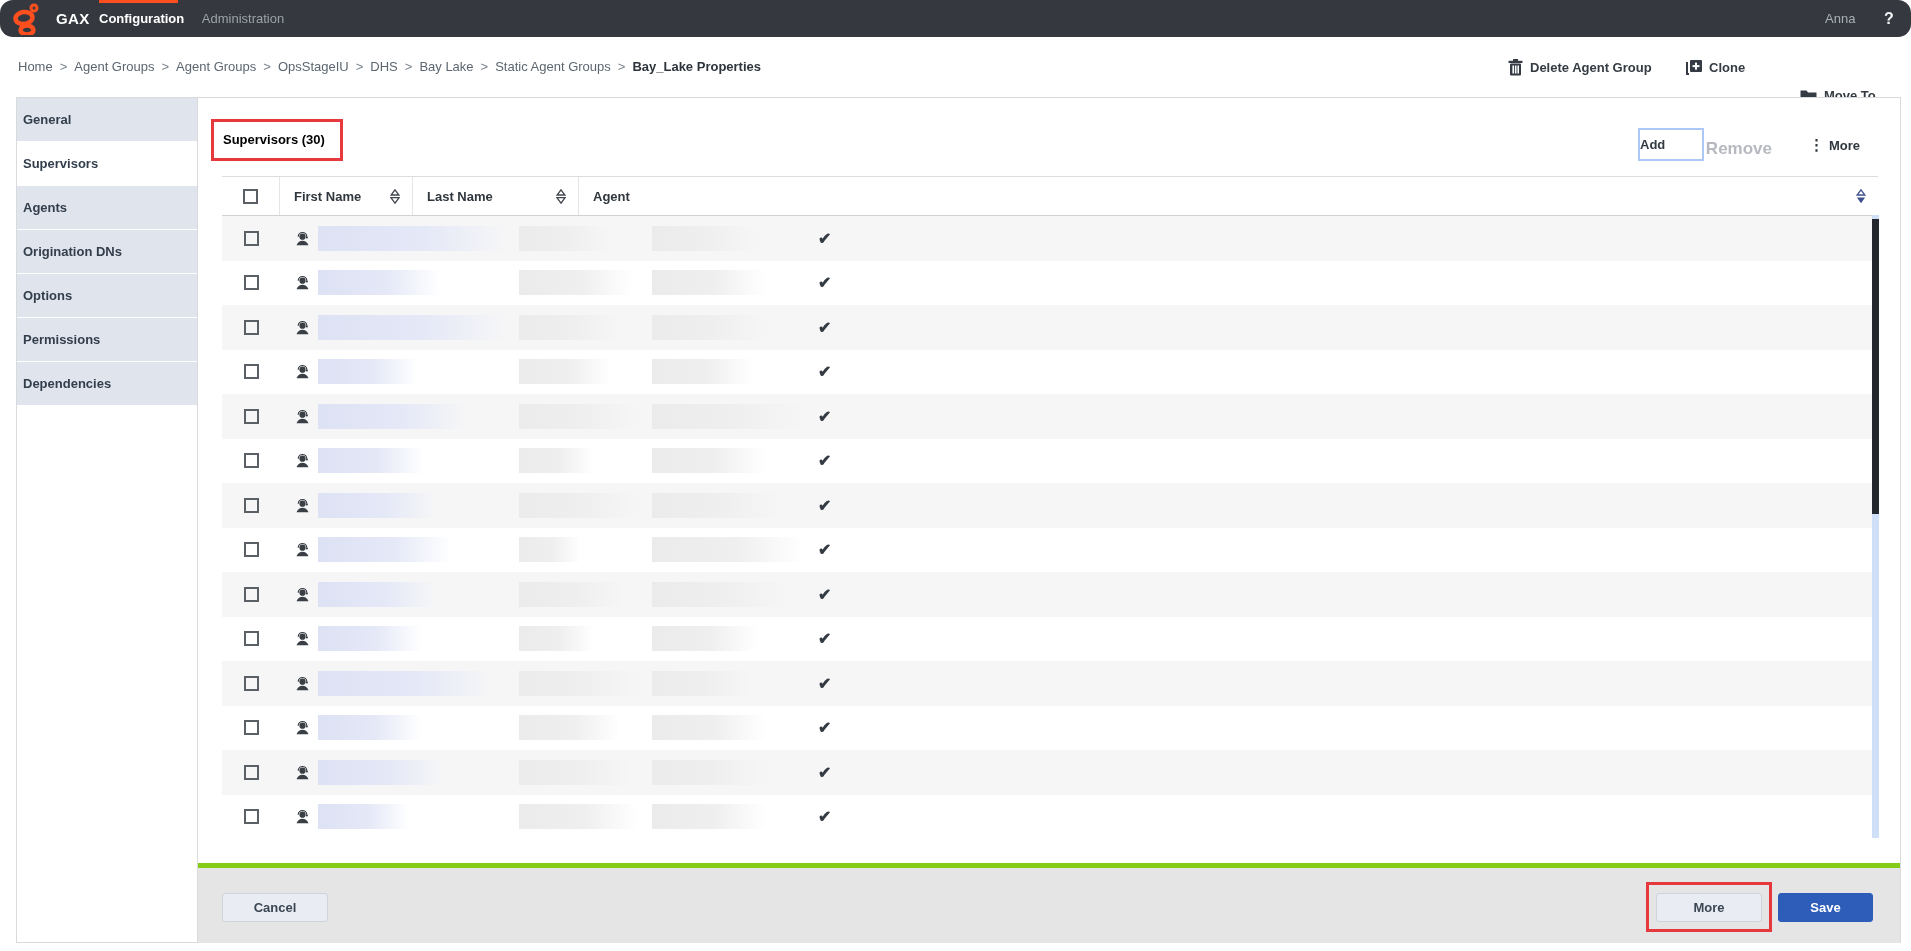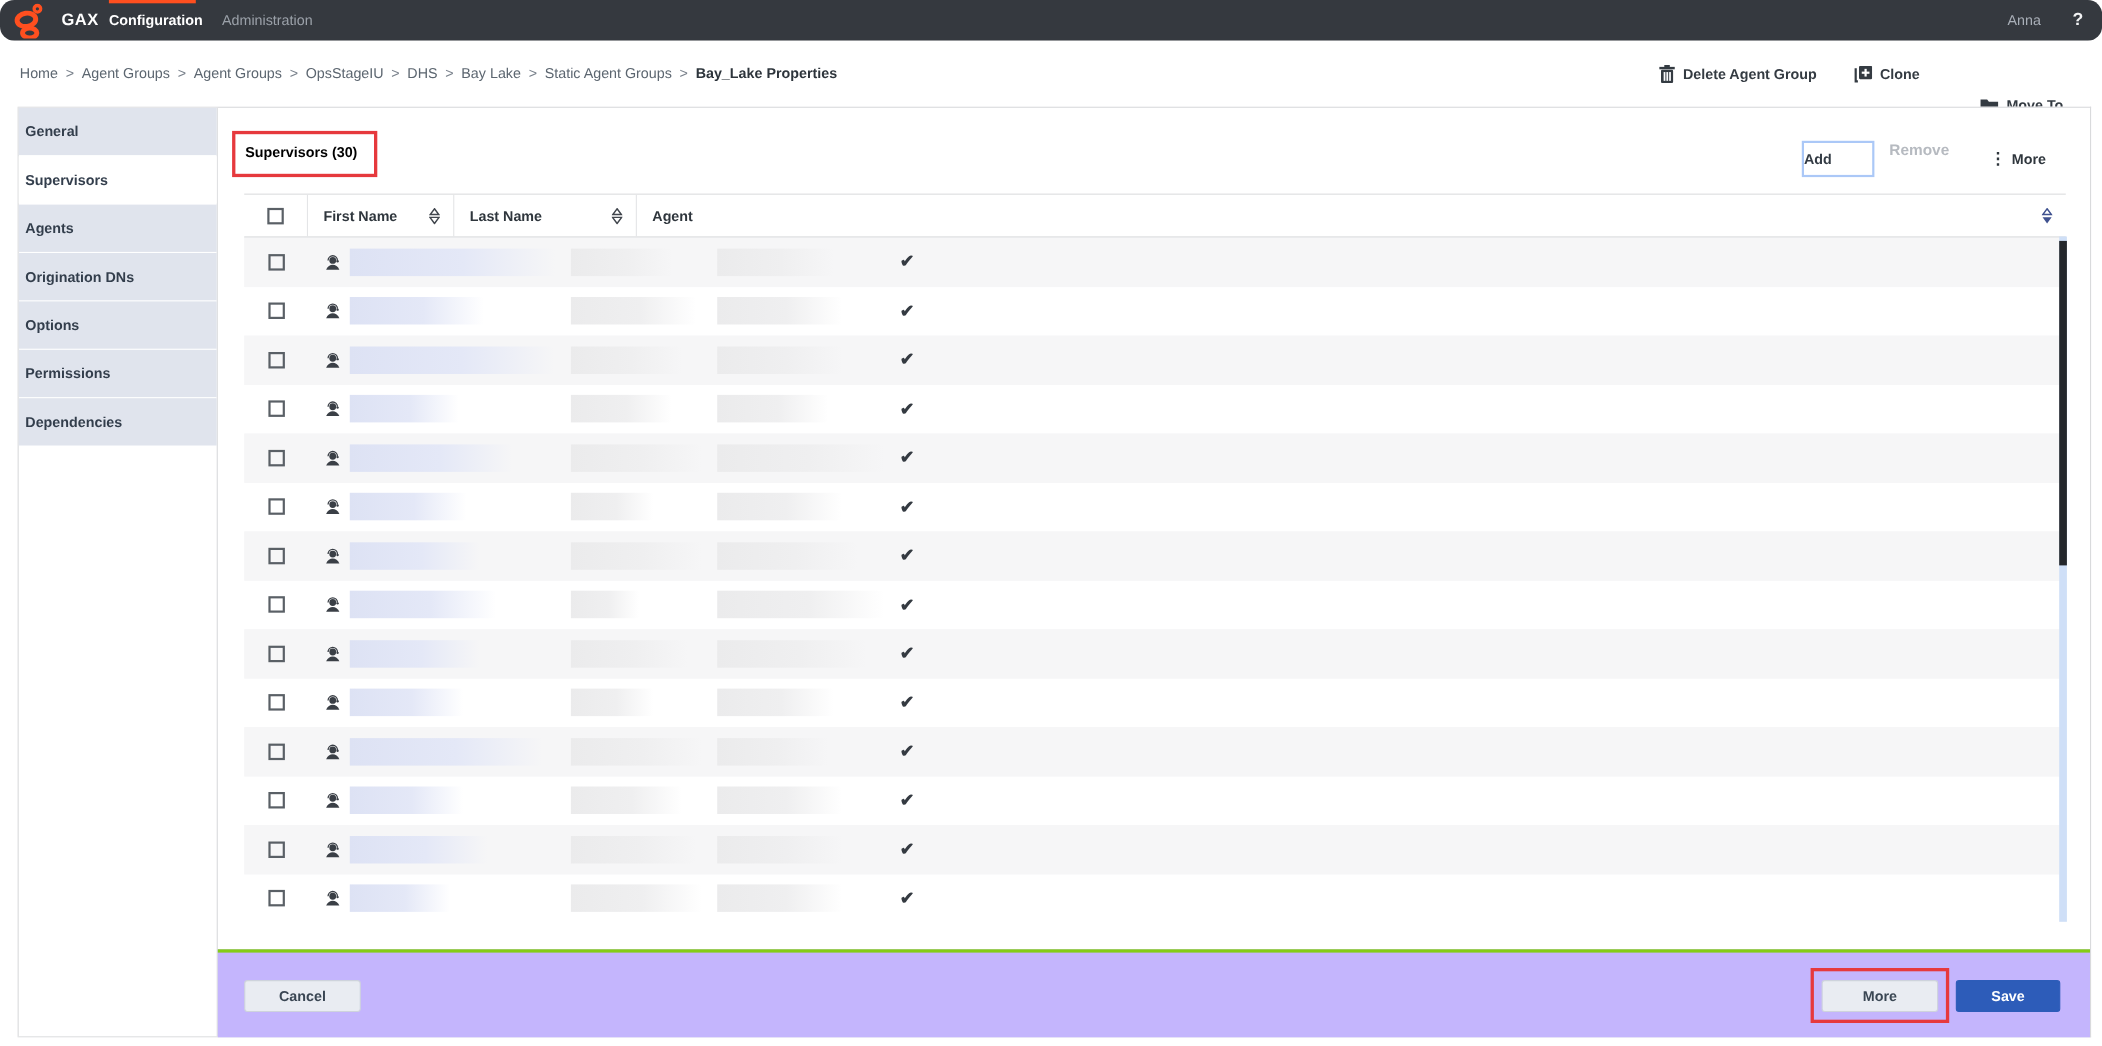--- a/index.html
+++ b/index.html
@@ -35,21 +35,21 @@
   .side-item { height:43px; margin-bottom:1px; background:#e0e4ed; display:flex; align-items:center; padding-left:6px; font-size:13px; font-weight:bold; color:#333e4c; cursor:pointer; }
   .side-item.active { background:#fff; }
 
   
   #main { position:absolute; left:182px; top:0; width:1702px; height:100%; }
 
   #title-box { position:absolute; left:13px; top:21px; border:3px solid #e6393d; padding:8px 15px 10px 9px; background:#fff; }
   #panel-title { font-size:13px; font-weight:bold; color:#000000; white-space:nowrap; }
 
   #btn-add { position:absolute; top:30px; right:196px; width:66px; height:33px; background:#fff; border:2px solid #abc8f7; border-radius:0; font-size:13px; font-weight:bold; color:#333b44; text-align:left; line-height:29px; cursor:pointer; }
-  #btn-remove { position:absolute; top:22px; right:128px; height:33px; line-height:33px; font-size:14px; font-weight:bold; color:#b6bac0; cursor:default; }
+  #btn-remove { position:absolute; top:34px; right:128px; height:33px; line-height:33px; font-size:17px; font-weight:bold; color:#b6bac0; cursor:default; }
   #btn-more { position:absolute; top:30px; right:40px; height:33px; line-height:33px; font-size:13px; font-weight:bold; color:#2f363d; cursor:pointer; }
   #btn-more .dots { font-size:15px; font-weight:bold; margin-right:5px; color:#2f363d; }
 
   
   #table-header { position:absolute; left:24px; top:78px; width:1656px; height:40px; border-top:1px solid #dcdddf; border-bottom:1px solid #cfd1d4; display:flex; background:#fff; }
   .hcell { display:flex; align-items:center; border-right:1px solid #e4e5e7; padding-left:14px; font-size:13px; font-weight:bold; color:#2f363d; position:relative; }
   .hcell:last-child { border-right:none; }
   .col-cb { width:58px; justify-content:center; padding-left:0; }
   .col-name { width:225px; }
   .col-first { width:133px; }
@@ -66,21 +66,21 @@
   .person-ic { flex:0 0 auto; margin-right:7px; }
   .blur-name { height:25px; background:linear-gradient(90deg,#dde2f4 0%,#e4e8f7 55%,rgba(244,246,252,0)); }
   .blur-gray { height:25px; background:linear-gradient(90deg,#ebebec 0%,#efeff0 55%,rgba(250,250,250,0)); }
   .agent-check { font-size:16px; font-weight:bold; color:#343a41; }
 
   
   #vscroll-track { position:absolute; left:1674px; top:117px; width:7px; height:623px; background:#cfdff7; }
   #vscroll-thumb { position:absolute; left:0; top:4px; width:7px; height:295px; background:#24272b; cursor:grab; }
 
   
-  #footer { position:absolute; left:0; top:765px; width:1702px; height:80px; background:#c4b5fd; border-top:3px solid #84cc16; }
+  #footer { position:absolute; left:0; top:765px; width:1702px; height:80px; background:#e5e5e5; border-top:5px solid #84cc16; }
   .foot-btn { position:absolute; top:25px; height:29px; border:1px solid #ced3dc; border-radius:3px; background:#e9ecf2; font-size:13px; font-weight:bold; color:#3a4653; text-align:center; line-height:27px; cursor:pointer; }
   #btn-cancel { left:24px; width:106px; }
   #btn-apply { right:138px; width:106px; }
   #apply-red-box { position:absolute; right:128px; top:14px; width:126px; height:50px; border:3px solid #e6393d; pointer-events:none; }
   #btn-save { right:27px; width:95px; background:#2d5cb9; border:1px solid #2d5cb9; color:#fff; }
 </style>
 </head>
 <body>
 
 <div id="topbar">

